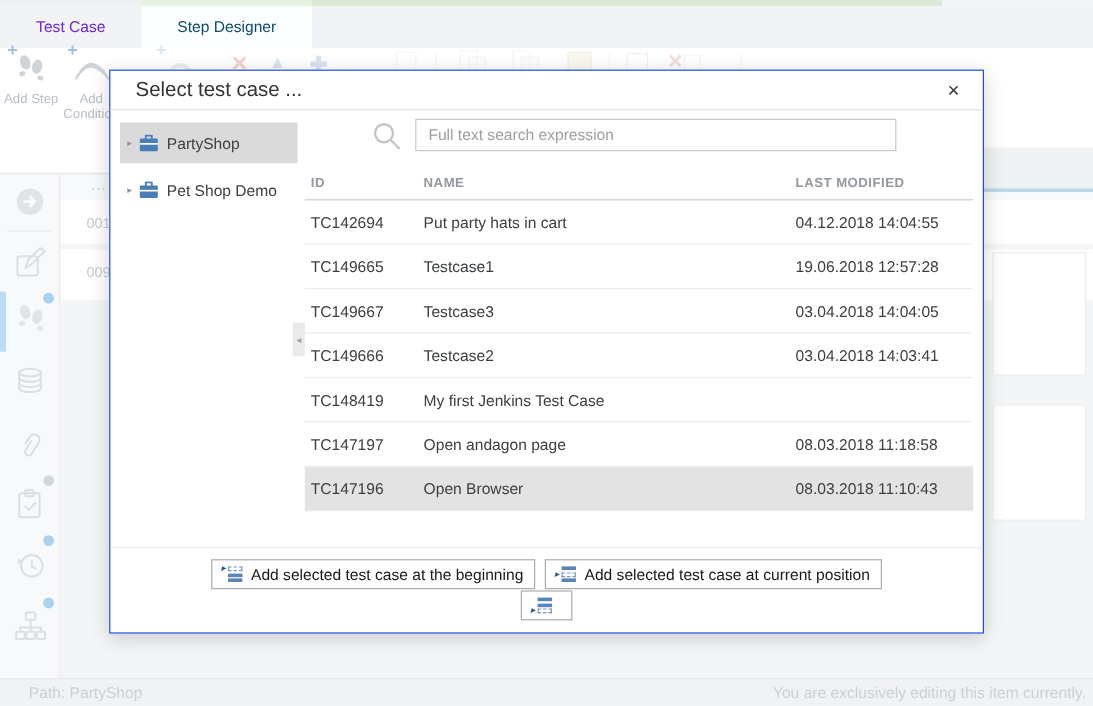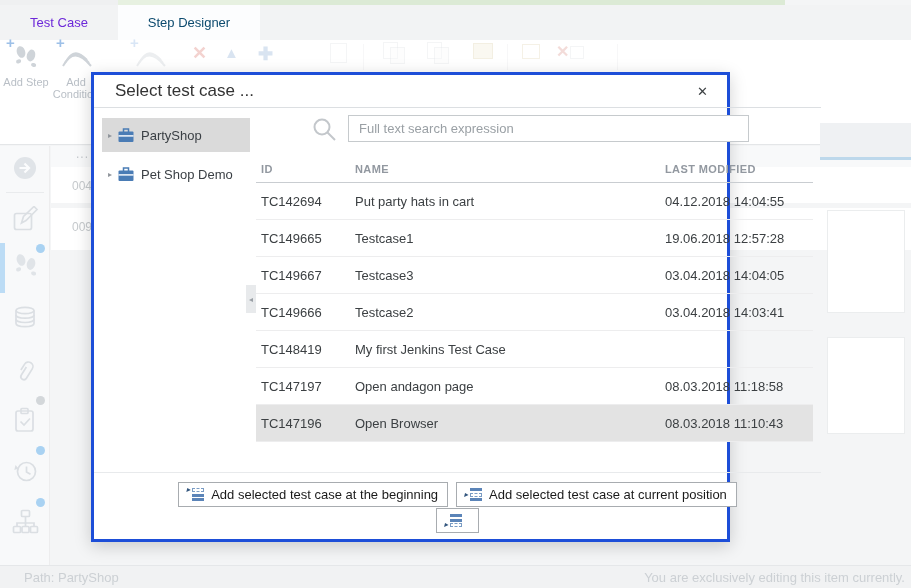--- a/index.html
+++ b/index.html
@@ -45,21 +45,21 @@
   .bg-band { left:820px; top:123px; width:91px; height:34px; background:#eff1f3; }
   .bg-blueline { left:820px; top:157px; width:91px; height:3px; background:#bdd8eb; }
   .bg-panel { position:absolute; left:827px; width:78px; background:#ffffff; border:1px solid #ebedee; }
 
   
   .statusbar { left:0; top:565px; width:911px; height:23px; background:#f1f2f3; border-top:1px solid #e5e7e9; color:#ccd0d4; font-size:13px; }
   .statusbar .path { position:absolute; left:24px; top:4px; }
   .statusbar .notice { position:absolute; right:6px; top:4px; }
 
   
-  .modal { left:91px; top:72px; width:639px; height:470px; background:#ffffff; border:3px solid #1d4ed8;
+  .modal { left:91px; top:58px; width:729px; height:470px; background:#ffffff; border:1px solid #1d4ed8;
            box-shadow:0 4px 16px rgba(0,0,0,.18); z-index:10; }
   .mtitle { position:absolute; left:21px; top:6px; font-size:17px; color:#333; }
   .mtitlebar { position:absolute; left:0; top:32px; width:727px; height:1px; background:#dcdfe2; }
   .mclose { position:absolute; right:15px; top:7px; font-size:13px; color:#3c4043; cursor:pointer; padding:2px 4px; }
 
   .tree { position:absolute; left:8px; top:43px; width:148px; }
   .treerow { position:relative; height:34px; display:flex; align-items:center; cursor:pointer; }
   .treerow.sel { background:#dadada; }
   .treerow + .treerow { margin-top:5px; }
   .expander { width:16px; text-align:center; color:#8f959b; font-size:8px; }
@@ -159,21 +159,21 @@
   <div class="ghostbox fade" style="left:522px; top:4px; width:18px; height:15px; border-color:#e6dcbe;"></div>
   <span class="ghostglyph fade" style="left:556px; top:2px; color:#e0a49d; font-size:16px;">✕</span>
   <div class="ghostbox fade" style="left:570px; top:6px; width:14px; height:13px;"></div>
   <div class="vsep fade" style="left:617px;"></div>
 </div>
 
 <div class="abs bgheader">
     <span>...</span>
   </div>
 <div class="bgrow" style="top:167px; height:36px;">
-    <span>004</span>
+    <span>001</span>
   </div>
 <div class="bgrow" style="top:208px; height:42px;">
     <span>009</span>
   </div>
 <div class="abs bg-band"></div>
 <div class="abs bg-blueline"></div>
 <div class="bg-panel" style="top:210px; height:103px;"></div>
 <div class="bg-panel" style="top:337px; height:97px;"></div>
 
 <div class="abs sidebar">

